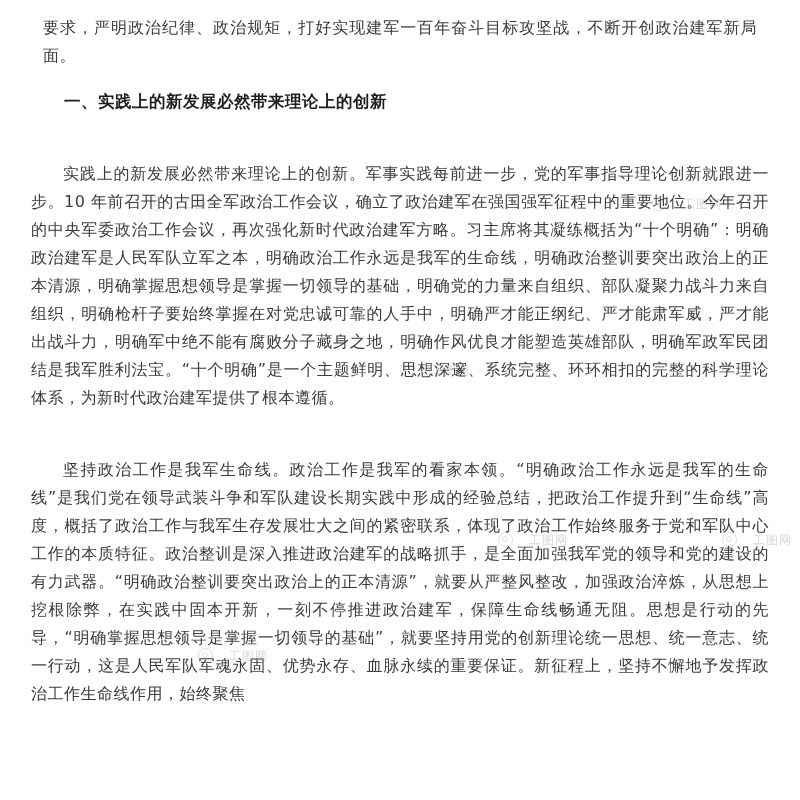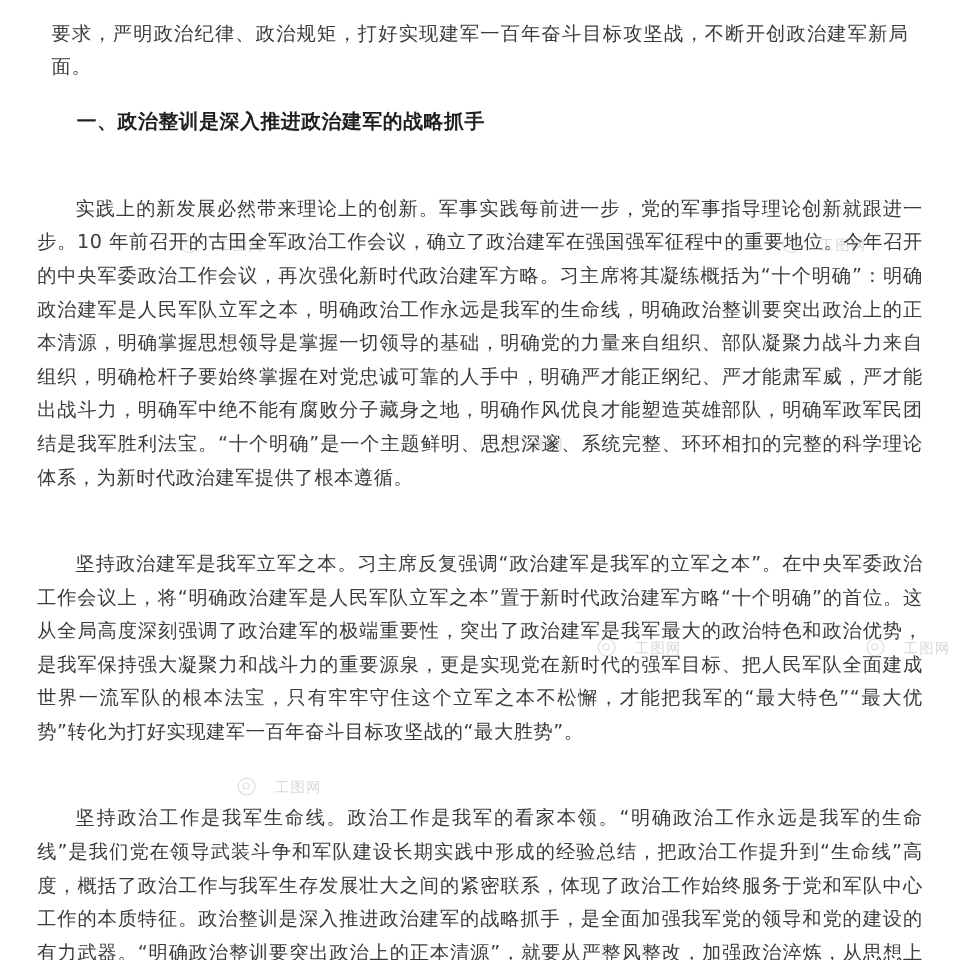--- a/index.html
+++ b/index.html
@@ -106,22 +106,21 @@
     <span>工图网</span>
   </div>
   <div class="watermark" style="left:198px; top:648px;">
     <span class="wm-circle"></span>
     <span>工图网</span>
   </div>
 
   <div class="textflow">
     <p class="continuation">要求，严明政治纪律、政治规矩，打好实现建军一百年奋斗目标攻坚战，不断开创政治建军新局面。</p>
 
-    <h2 class="heading">一、政治整训是深入推进政治建军的战略抓手</h2>
+    <h2 class="heading">一、实践上的新发展必然带来理论上的创新</h2>
 
     <p class="body-para">实践上的新发展必然带来理论上的创新。军事实践每前进一步，党的军事指导理论创新就跟进一步。10 年前召开的古田全军政治工作会议，确立了政治建军在强国强军征程中的重要地位。今年召开的中央军委政治工作会议，再次强化新时代政治建军方略。习主席将其凝练概括为“十个明确”：明确政治建军是人民军队立军之本，明确政治工作永远是我军的生命线，明确政治整训要突出政治上的正本清源，明确掌握思想领导是掌握一切领导的基础，明确党的力量来自组织、部队凝聚力战斗力来自组织，明确枪杆子要始终掌握在对党忠诚可靠的人手中，明确严才能正纲纪、严才能肃军威，严才能出战斗力，明确军中绝不能有腐败分子藏身之地，明确作风优良才能塑造英雄部队，明确军政军民团结是我军胜利法宝。“十个明确”是一个主题鲜明、思想深邃、系统完整、环环相扣的完整的科学理论体系，为新时代政治建军提供了根本遵循。</p>
 
-    <p class="body-para">坚持政治建军是我军立军之本。习主席反复强调“政治建军是我军的立军之本”。在中央军委政治工作会议上，将“明确政治建军是人民军队立军之本”置于新时代政治建军方略“十个明确”的首位。这从全局高度深刻强调了政治建军的极端重要性，突出了政治建军是我军最大的政治特色和政治优势，是我军保持强大凝聚力和战斗力的重要源泉，更是实现党在新时代的强军目标、把人民军队全面建成世界一流军队的根本法宝，只有牢牢守住这个立军之本不松懈，才能把我军的“最大特色”“最大优势”转化为打好实现建军一百年奋斗目标攻坚战的“最大胜势”。</p>
 
     <p class="body-para">坚持政治工作是我军生命线。政治工作是我军的看家本领。“明确政治工作永远是我军的生命线”是我们党在领导武装斗争和军队建设长期实践中形成的经验总结，把政治工作提升到“生命线”高度，概括了政治工作与我军生存发展壮大之间的紧密联系，体现了政治工作始终服务于党和军队中心工作的本质特征。政治整训是深入推进政治建军的战略抓手，是全面加强我军党的领导和党的建设的有力武器。“明确政治整训要突出政治上的正本清源”，就要从严整风整改，加强政治淬炼，从思想上挖根除弊，在实践中固本开新，一刻不停推进政治建军，保障生命线畅通无阻。思想是行动的先导，“明确掌握思想领导是掌握一切领导的基础”，就要坚持用党的创新理论统一思想、统一意志、统一行动，这是人民军队军魂永固、优势永存、血脉永续的重要保证。新征程上，坚持不懈地予发挥政治工作生命线作用，始终聚焦</p>
   </div>
 
 </div>
 
 </body></html>

